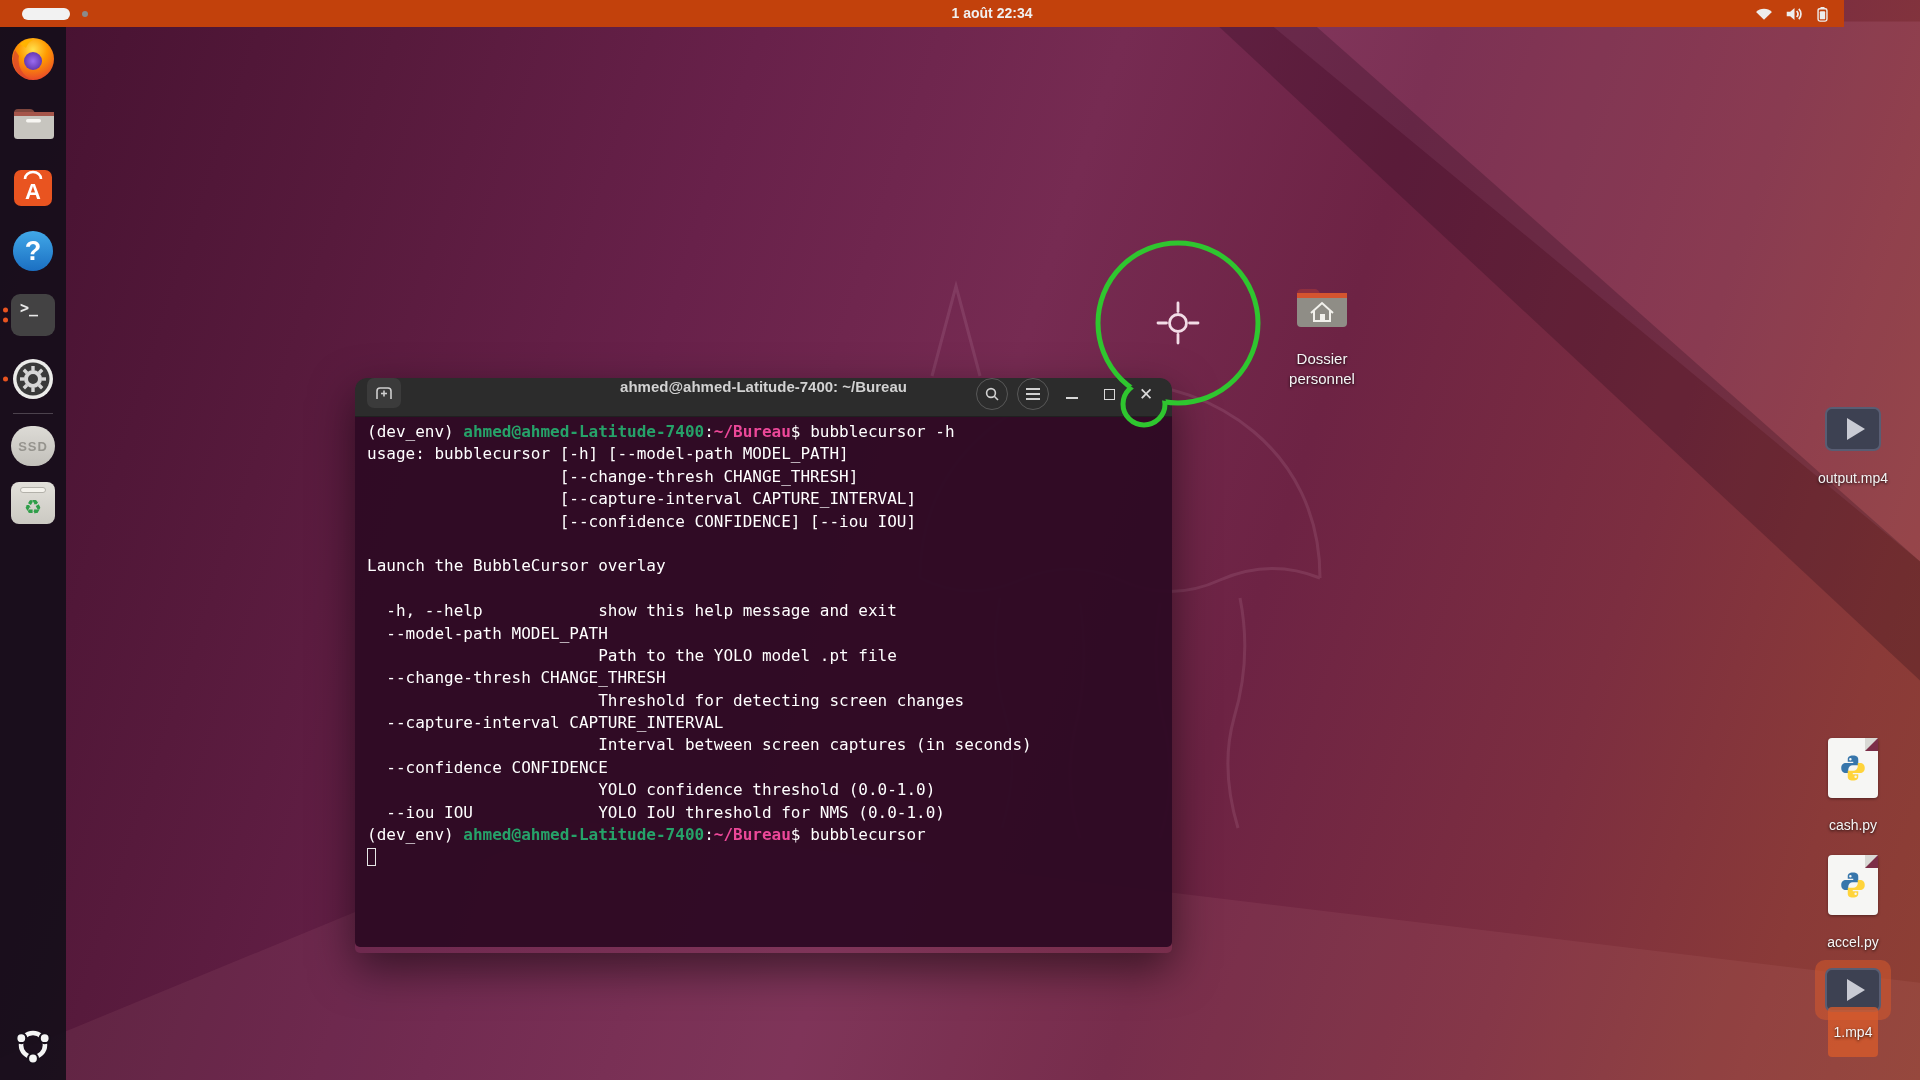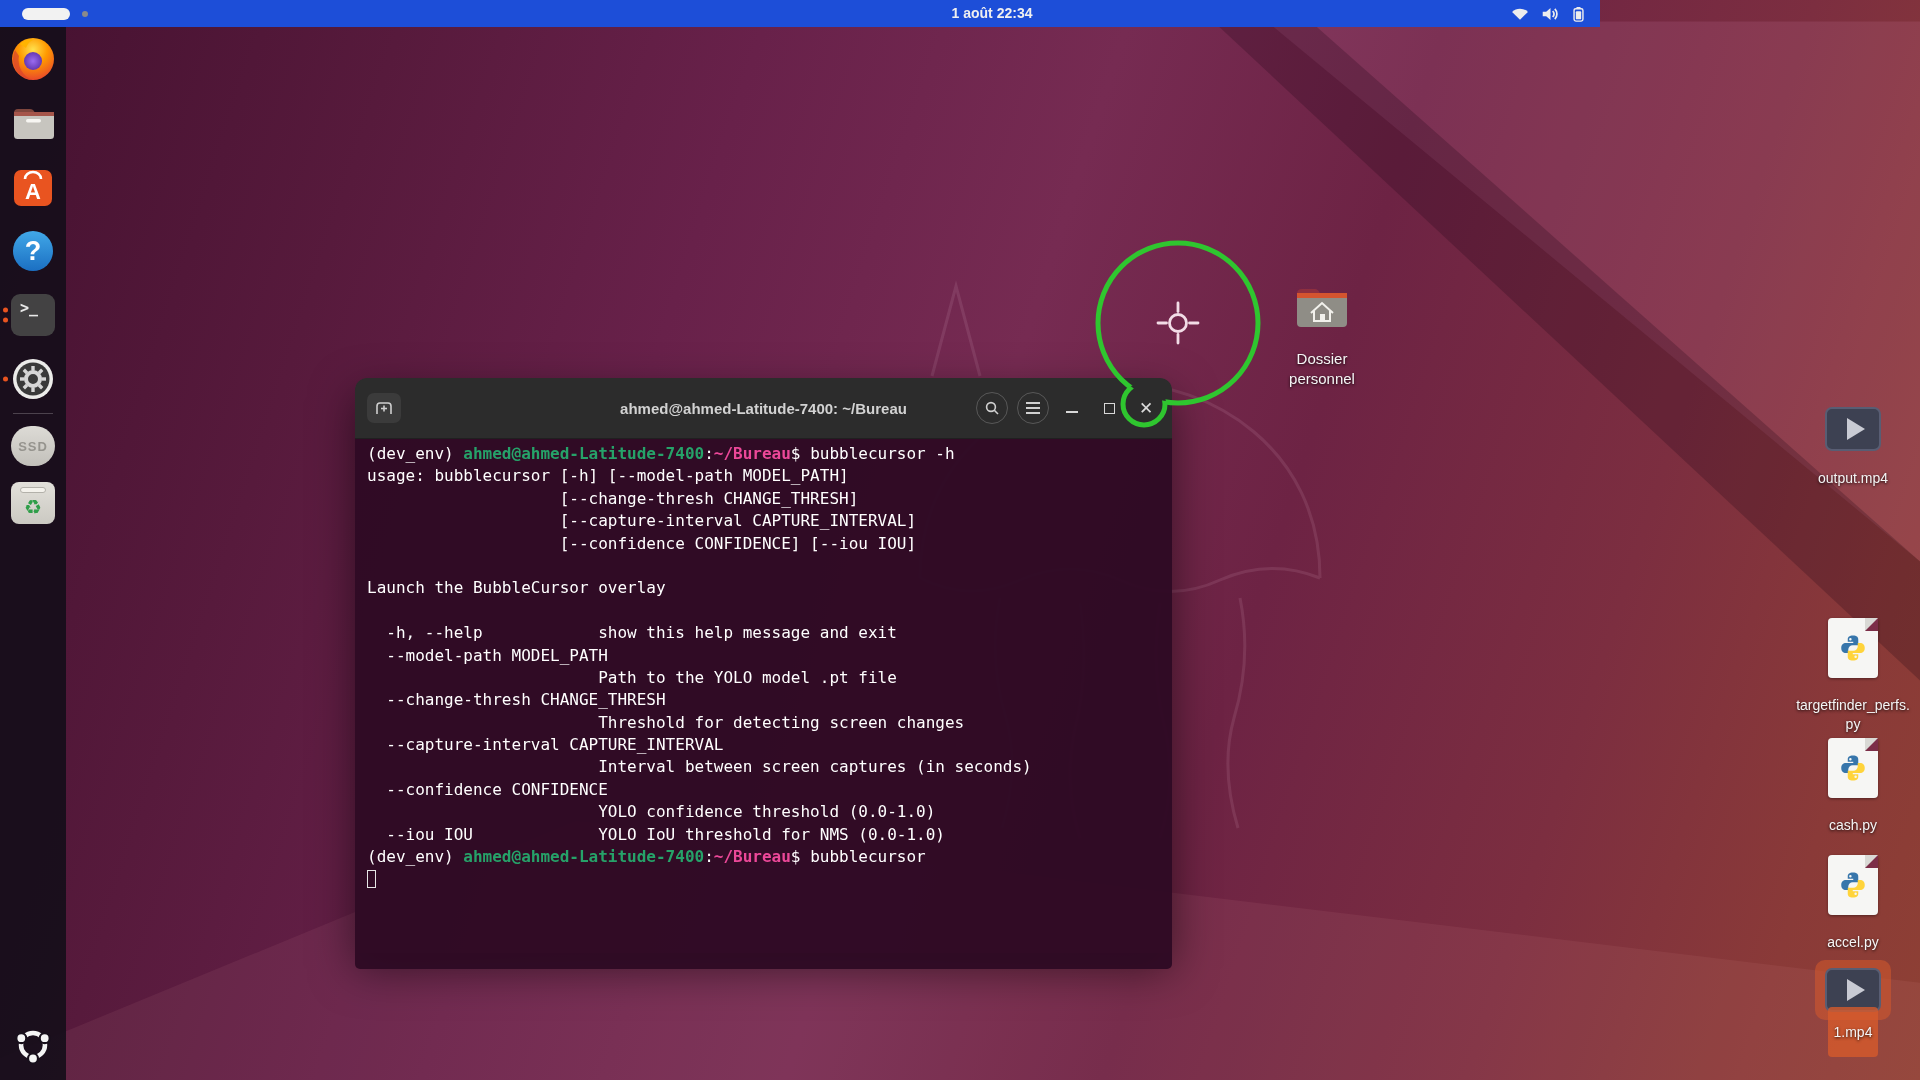--- a/index.html
+++ b/index.html
@@ -11,21 +11,21 @@
     background:linear-gradient(108deg,#451130 0%,#571a3c 18%,#68214a 34%,#762b52 50%,#6d2344 64%,#7c2e40 80%,#8a3a38 92%,#8e4034 100%); }
   .facet-light { position:absolute; inset:0; background:rgba(240,160,205,0.12);
     clip-path:polygon(66% 2%,100% 2%,100% 52%); }
   .facet-dark { position:absolute; inset:0; background:rgba(25,2,18,0.22);
     clip-path:polygon(62% 0%,67% 0%,100% 52%,100% 63%); }
   .facet-bottom { position:absolute; inset:0; background:rgba(250,180,180,0.07);
     clip-path:polygon(0% 98%,30% 76%,100% 91%,100% 100%,0% 100%); }
   .jellyfish { position:absolute; left:880px; top:268px; opacity:0.10; }
 
   
-  .topbar { position:absolute; left:0; top:0; width:1600px; height:27px; background:#1d4ed8; z-index:40; }
+  .topbar { position:absolute; left:0; top:0; width:1844px; height:27px; background:#c2410c; z-index:40; }
   .activities-pill { position:absolute; left:22px; top:8px; width:48px; height:12px; border-radius:6px; background:#f2f2f2; }
   .workspace-dot { position:absolute; left:82px; top:11px; width:6px; height:6px; border-radius:3px; background:#8a8a8a; }
   .clock { position:absolute; left:992px; top:0; height:27px; transform:translateX(-50%);
     color:#f0f0f0; font-size:14px; font-weight:bold; line-height:27px; }
   .status-area { position:absolute; right:14px; top:0; height:27px; display:flex; align-items:center; gap:11px; }
 
   
   .dock { position:absolute; left:0; top:27px; width:66px; height:1053px; background:rgba(22,14,26,0.92); z-index:30;
     display:flex; flex-direction:column; align-items:center; }
   .dock-item { position:relative; width:66px; height:64px; display:flex; align-items:center; justify-content:center; }
@@ -52,22 +52,22 @@
   .py-page { position:relative; width:50px; height:60px; background:#f6f6f4; border-radius:4px; box-shadow:0 1px 3px rgba(0,0,0,0.4);
     display:flex; align-items:center; justify-content:center; }
   .py-fold { position:absolute; top:0; right:0; width:0; height:0;
     border-top:13px solid #7c2e48; border-left:13px solid #d9d9d5; transform:rotate(90deg); }
   .selected-halo { background:rgba(214,90,44,0.55); border-radius:10px; padding:8px 10px; }
   .selected-label { background:rgba(214,90,44,0.8); border-radius:4px; padding:17px 6px; }
 
   
   .terminal { position:absolute; left:355px; top:378px; width:817px; height:575px; z-index:10;
     border-radius:12px 12px 5px 5px; box-shadow:0 16px 44px rgba(0,0,0,0.5); }
-  .titlebar { position:relative; height:61px; background:#2c2c2c; border-radius:12px 12px 0 0;
-    border-bottom:1px solid #202020; display:flex; align-items:center; padding:0 12px; }
+  .titlebar { position:relative; height:39px; background:#2c2c2c; border-radius:12px 12px 0 0;
+    border-bottom:1px solid #202020; display:flex; align-items:flex-start; padding:0 12px; }
   .title-text { position:absolute; left:50%; transform:translateX(-50%); color:#d2d2d2; font-size:15px; font-weight:bold; white-space:nowrap; }
   .tb-btn { width:34px; height:30px; border-radius:7px; display:flex; align-items:center; justify-content:center; }
   .newtab-btn { background:#3b3b3b; }
   .circle-btn { width:32px; height:32px; border-radius:50%; border:1px solid #585858; display:flex; align-items:center; justify-content:center; }
   .tb-right { margin-left:auto; display:flex; align-items:center; gap:9px; }
   .win-btn { width:28px; height:28px; display:flex; align-items:center; justify-content:center; color:#d8d8d8; }
   .glyph-min { width:12px; height:0; border-bottom:2px solid #d8d8d8; margin-top:8px; }
   .glyph-max { width:11px; height:11px; border:1.5px solid #d8d8d8; }
   .glyph-close { font-size:17px; line-height:1; color:#dadada; }
   .burger { display:flex; flex-direction:column; gap:3.5px; }
@@ -251,30 +251,20 @@
   </div>
 
   <div class="desk-icon" style="left:1793px; top:407px; width:120px;">
     <div class="video-icon">
         <div class="play-tri"></div>
       </div>
     <div class="desk-label">output.mp4</div>
   </div>
 
 
-  <div class="desk-icon" style="left:1793px; top:618px; width:120px;">
-    <div class="py-page">
-      <div class="py-fold"></div>
-      <svg width="30" height="30" viewBox="0 0 24 24">
-        <path d="M12 2c-3 0-4.2 1.3-4.2 3.1V7h4.4v1H6.3C4.2 8 2.6 9.2 2.6 12s1.6 4 3.7 4h1.9v-2.6c0-2 1.6-3.6 3.6-3.6h4.4V5.1C16.2 3.3 15 2 12 2zm-2.1 2a1 1 0 110 2 1 1 0 010-2z" fill="#3776ab"></path>
-        <path d="M12 22c3 0 4.2-1.3 4.2-3.1V17h-4.4v-1h5.9c2.1 0 3.7-1.2 3.7-4s-1.6-4-3.7-4h-1.9v2.6c0 2-1.6 3.6-3.6 3.6H7.8v4.7C7.8 20.7 9 22 12 22zm2.1-2a1 1 0 110-2 1 1 0 010 2z" fill="#ffd43b"></path>
-      </svg>
-    </div>
-    <div class="desk-label">targetfinder_perfs.py</div>
-  </div>
 
   <div class="desk-icon" style="left:1793px; top:738px; width:120px;">
     <div class="py-page">
       <div class="py-fold"></div>
       <svg width="30" height="30" viewBox="0 0 24 24">
         <path d="M12 2c-3 0-4.2 1.3-4.2 3.1V7h4.4v1H6.3C4.2 8 2.6 9.2 2.6 12s1.6 4 3.7 4h1.9v-2.6c0-2 1.6-3.6 3.6-3.6h4.4V5.1C16.2 3.3 15 2 12 2zm-2.1 2a1 1 0 110 2 1 1 0 010-2z" fill="#3776ab"></path>
         <path d="M12 22c3 0 4.2-1.3 4.2-3.1V17h-4.4v-1h5.9c2.1 0 3.7-1.2 3.7-4s-1.6-4-3.7-4h-1.9v2.6c0 2-1.6 3.6-3.6 3.6H7.8v4.7C7.8 20.7 9 22 12 22zm2.1-2a1 1 0 110-2 1 1 0 010 2z" fill="#ffd43b"></path>
       </svg>
     </div>
     <div class="desk-label">cash.py</div>

